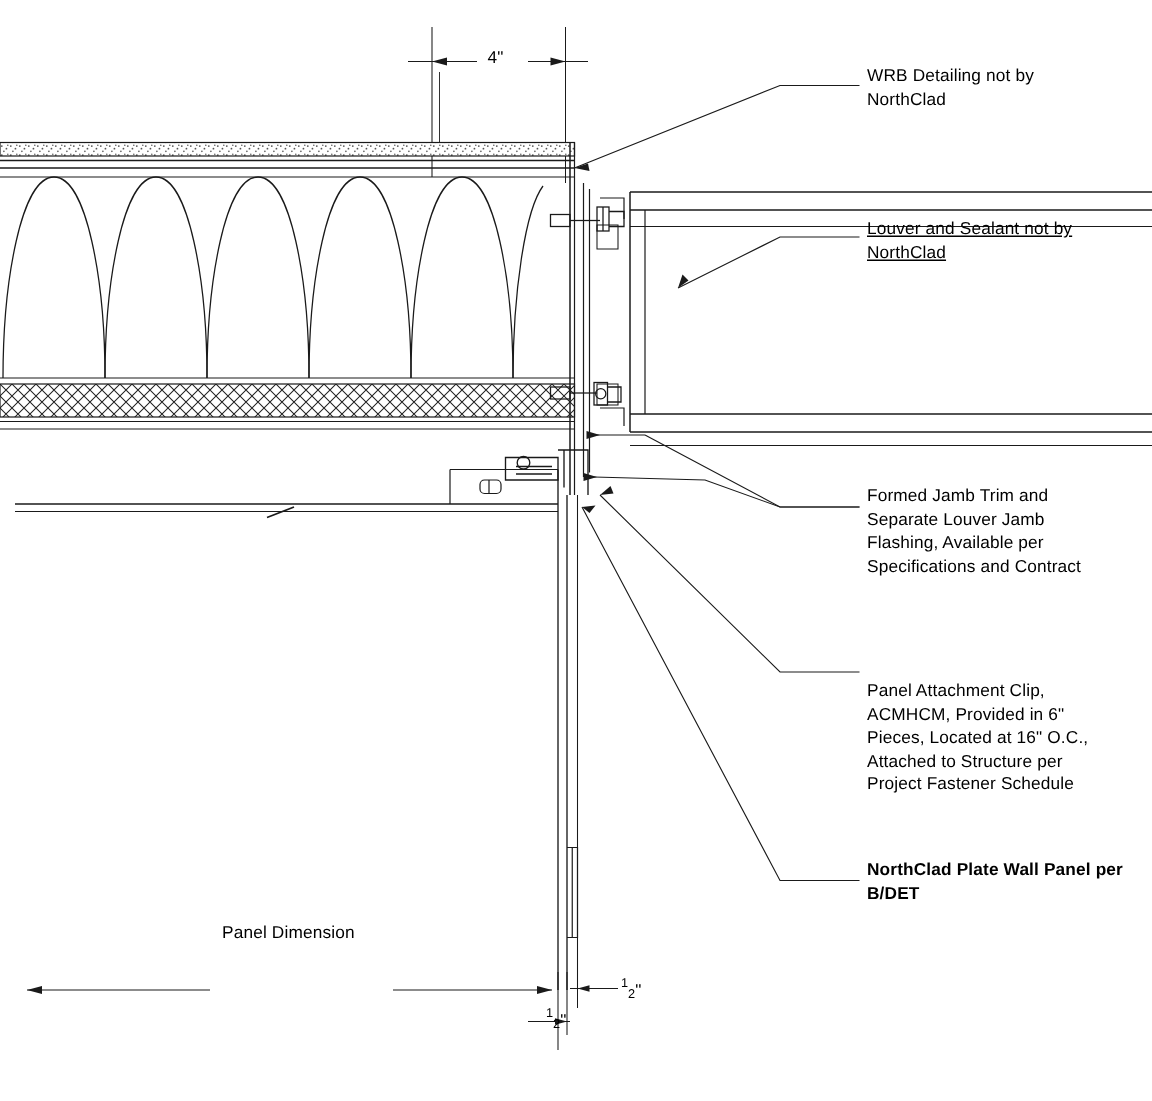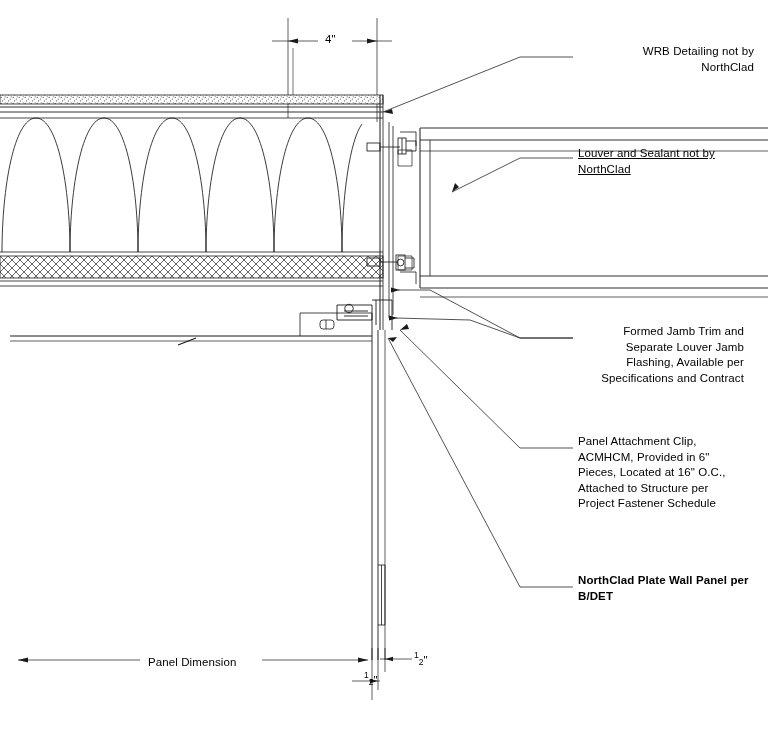--- a/index.html
+++ b/index.html
@@ -212,43 +212,43 @@
         <path d="M383 112 l9 -3 l1 5 z"></path>
         <path d="M452 192 l3 -9 l4 4 z"></path>
         <path d="M398 290 l9 -2.6 l0 5.2 z" transform="rotate(180 399 290)"></path>
         <path d="M396 318 l9 -2.6 l0 5.2 z" transform="rotate(180 397 318)"></path>
         <path d="M400 330 l7 -6 l2 5 z"></path>
         <path d="M388 338 l9 -1 l-4 5 z"></path>
       </g>
     </g>
   </svg>
 
-  <div class="note" style="left:578px; top:44px; width:176px;text-align:right;">WRB Detailing not by
+  <div class="note" style="left:578px; top:44px; width:176px;">WRB Detailing not by
 NorthClad</div>
 
   <div class="note" style="left:578px; top:146px; width:190px;text-decoration:underline;">Louver and Sealant not by
 NorthClad</div>
 
-  <div class="note" style="left:558px; top:324px; width:186px;text-align:right;">Formed Jamb Trim and
+  <div class="note" style="left:578px; top:324px; width:186px;">Formed Jamb Trim and
 Separate Louver Jamb
 Flashing, Available per
 Specifications and Contract</div>
 
-  <div class="note" style="left:578px; top:434px; width:184px;">Panel Attachment Clip,
+  <div class="note" style="left:578px; top:454px; width:184px;">Panel Attachment Clip,
 ACMHCM, Provided in 6"
 Pieces, Located at 16" O.C.,
 Attached to Structure per
 Project Fastener Schedule</div>
 
   <div class="note" style="left:578px; top:573px; width:190px;font-weight:bold;">NorthClad Plate Wall Panel per
 B/DET</div>
 
   <div class="dimlabel" style="left:325px; top:33px;">4"</div>
 
-  <div class="dimlabel" style="left:148px; top:656px;">Panel Dimension</div>
+  <div class="dimlabel" style="left:148px; top:616px;">Panel Dimension</div>
 
   <div class="frac" style="left:414px; top:650px;">
     <span class="num">1</span><span class="den">2</span><span>"</span>
   </div>
 
   <div class="frac" style="left:364px; top:670px;">
     <span class="num">1</span><span class="den">2</span><span>"</span>
   </div>
 
 </div>

